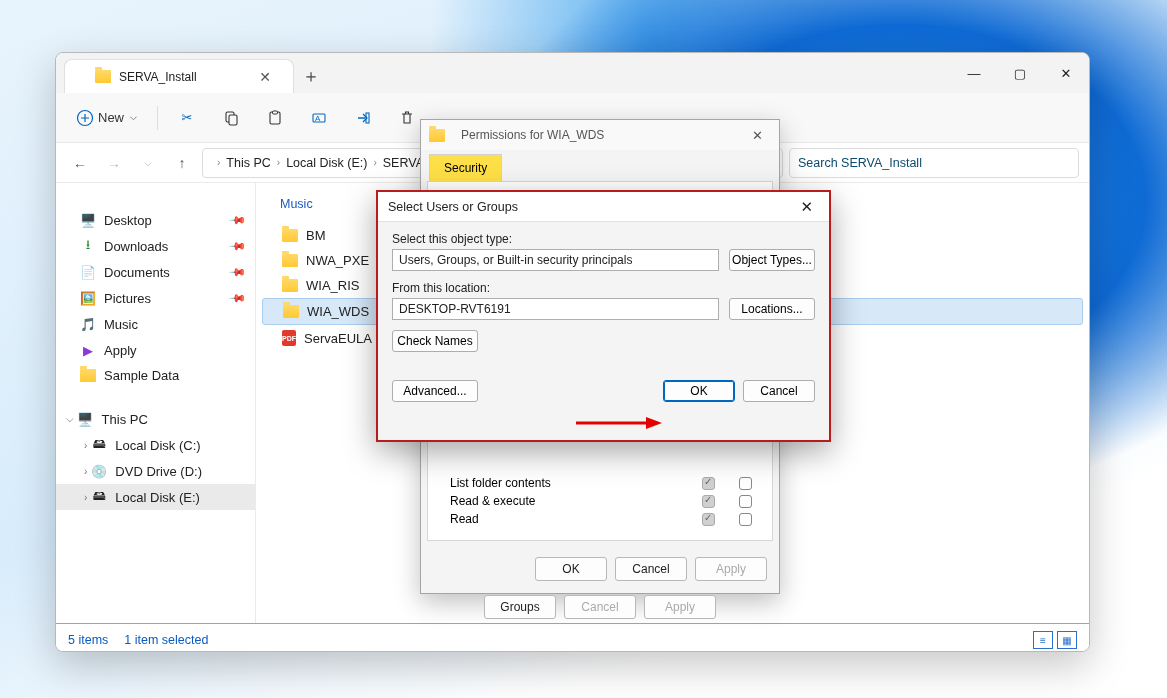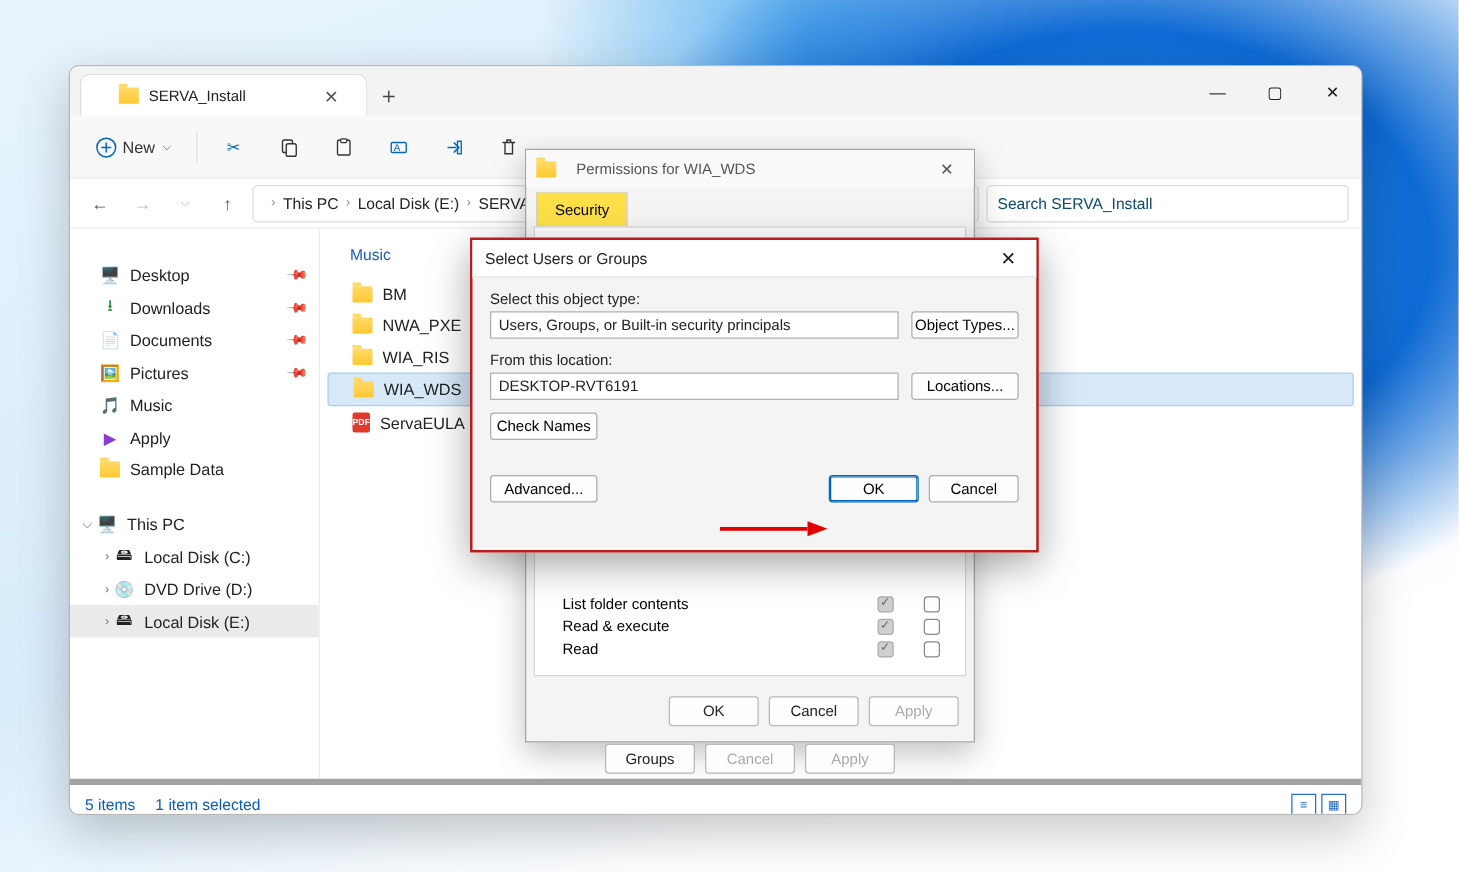--- a/index.html
+++ b/index.html
@@ -51,21 +51,21 @@
 
 .filearea { flex: 1; padding: 8px 0 0 0; }
 .colhdr { display: flex; padding: 6px 24px; font-size: 12.5px; color: #1a5bbf; }
 .filelist { padding: 6px 0; }
 .filerow { display: flex; align-items: center; gap: 8px; padding: 5px 20px; font-size: 13px; color: #222; border-radius: 3px; margin: 0 6px; }
 .filerow.sel { background: #d7e8f9; border: 1px solid #a8cdee; }
 .folder-ic-s { width: 16px; height: 13px; background: linear-gradient(#ffd968, #ffc931); border-radius: 1px; position: relative; }
 .folder-ic-s:before { content: ""; position: absolute; top: -3px; left: 0; width: 7px; height: 3px; background: #ffd968; border-radius: 1px 1px 0 0; }
 .pdf-ic { width: 14px; height: 16px; background: #e03a2e; border-radius: 2px; display: flex; align-items: center; justify-content: center; color: #fff; font-size: 7px; font-weight: bold; }
 
-.statusbar { height: 28px; display: flex; align-items: center; padding: 16px 12px; font-size: 12.5px; color: #0a5bc0; border-top: 5px solid #a3a3a3; background: #fff; gap: 16px; }
+.statusbar { height: 28px; display: flex; align-items: center; padding: 16px 12px; font-size: 12.5px; color: #0a5bc0; border-top: 1px solid #a3a3a3; background: #fff; gap: 16px; }
 .statusbar .right { margin-left: auto; display:flex; gap:4px; }
 .view-btn { width:20px; height:18px; border:1px solid #2a6fc9; display:flex; align-items:center; justify-content:center; font-size:10px; color:#2a6fc9; }
 
 
 .perm-dialog { position: absolute; left: 420px; top: 119px; width: 360px; height: 475px; background: #f4f4f4; border: 1px solid #a5a5a5; box-shadow: 0 8px 24px rgba(0,0,0,.25); }
 .perm-title { display: flex; align-items: center; height: 30px; padding: 0 8px; gap: 16px; font-size: 12px; color: #555; background: #f9f9f9; }
 .perm-close { margin-left: auto; color: #555; padding: 2px 8px; font-size: 13px; }
 .perm-tabs { display:flex; padding: 4px 8px 0 8px; }
 .perm-tab { padding: 6px 14px; font-size: 12px; background: #fde047; border: 1px solid #d0d0d0; border-bottom: none; }
 .perm-body { background: #fff; margin: 0 6px 6px 6px; border: 1px solid #d6d6d6; height: 360px; position: relative; padding: 12px; }

